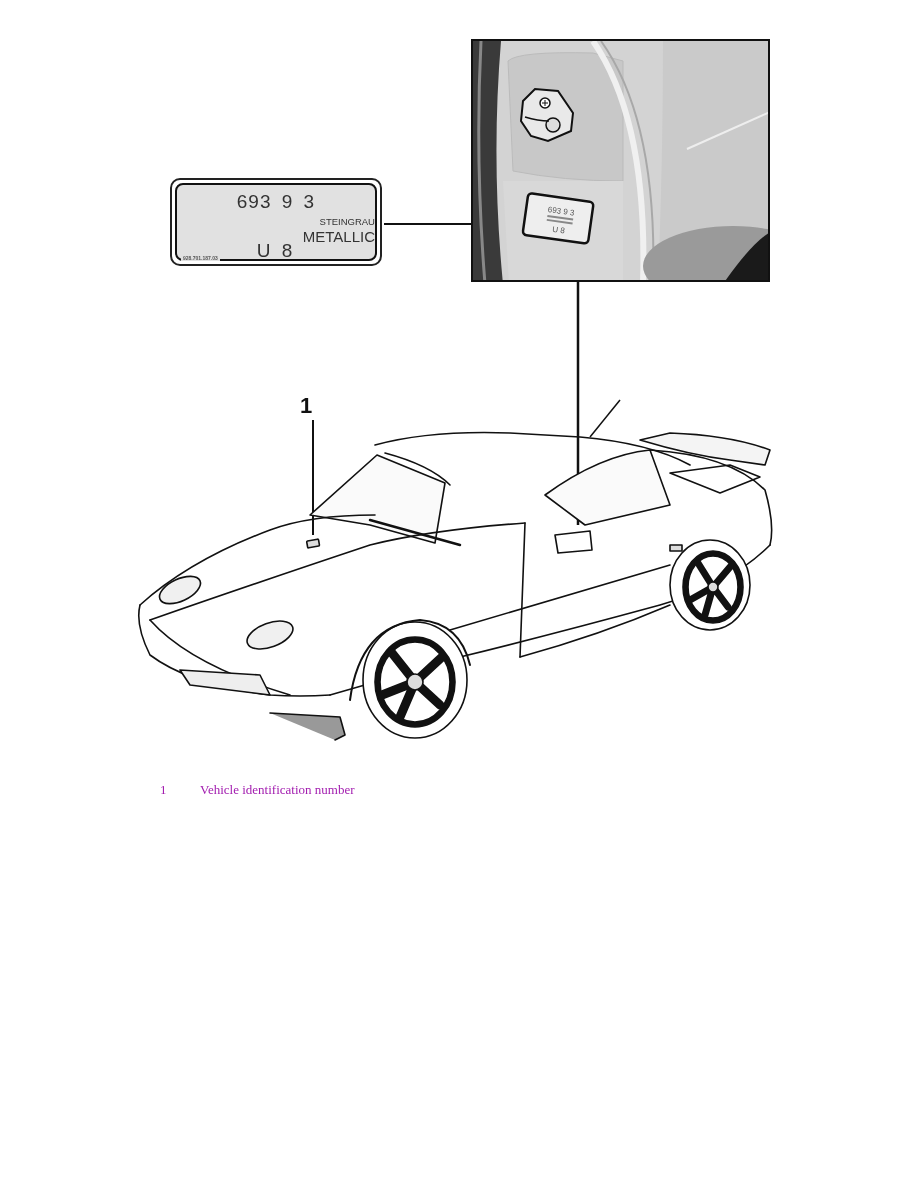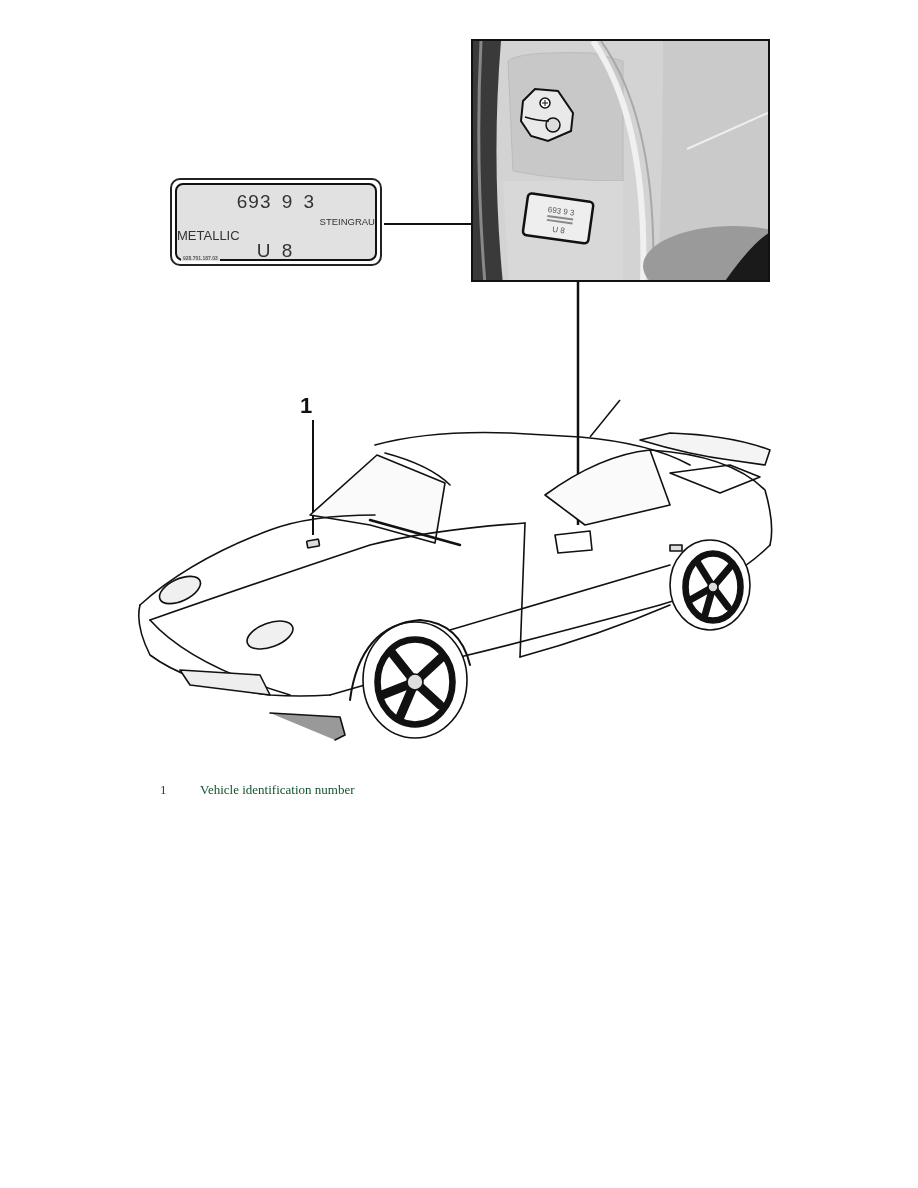--- a/index.html
+++ b/index.html
@@ -11,26 +11,26 @@
     border: 2px solid #222; border-radius: 10px; background: #fff;
     box-sizing: border-box;
   }
   .label-inner {
     position: absolute; left: 3px; top: 3px; right: 3px; bottom: 3px;
     border: 2.5px solid #111; border-radius: 8px; background: #e1e1e1;
     box-sizing: border-box;
   }
   .lbl-code { position: absolute; left: 0; right: 0; top: 6px; text-align: center; font-size: 19px; color: #333; letter-spacing: 1px; word-spacing: 4px; }
   .lbl-name1 { position: absolute; left: 0; right: 0; top: 31px; text-align: right; font-size: 9.5px; color: #333; }
-  .lbl-name2 { position: absolute; left: 0; right: 0; top: 43px; text-align: left; font-size: 13px; color: #333; }
+  .lbl-name2 { position: absolute; left: 0; right: 0; top: 43px; text-align: right; font-size: 15px; color: #333; }
   .lbl-u8 { position: absolute; left: 0; right: 0; top: 55px; text-align: center; font-size: 19px; color: #333; letter-spacing: 3px; }
   .lbl-part { position: absolute; left: 4px; bottom: -2px; font-size: 5px; color: #555; background: #e1e1e1; padding: 0 2px; font-weight: bold; }
   
   .inset { left: 471px; top: 39px; width: 299px; height: 243px; border: 2px solid #111; box-sizing: border-box; overflow: hidden; background: #cfcfcf; }
-  .legend { left: 160px; top: 782px; font-size: 13px; color: #14532d; font-family: "Liberation Serif", serif; }
+  .legend { left: 160px; top: 782px; font-size: 13px; color: #a21caf; font-family: "Liberation Serif", serif; }
   .legend-num { display: inline-block; width: 40px; }
   .callout-num { left: 300px; top: 393px; font-size: 22px; font-weight: bold; color: #111; }
 </style>
 </head>
 <body>
 
 <div class="abs label-outer">
   <div class="label-inner">
     <div class="lbl-code">693 9 3</div>
     <div class="lbl-name1">STEINGRAU</div>

